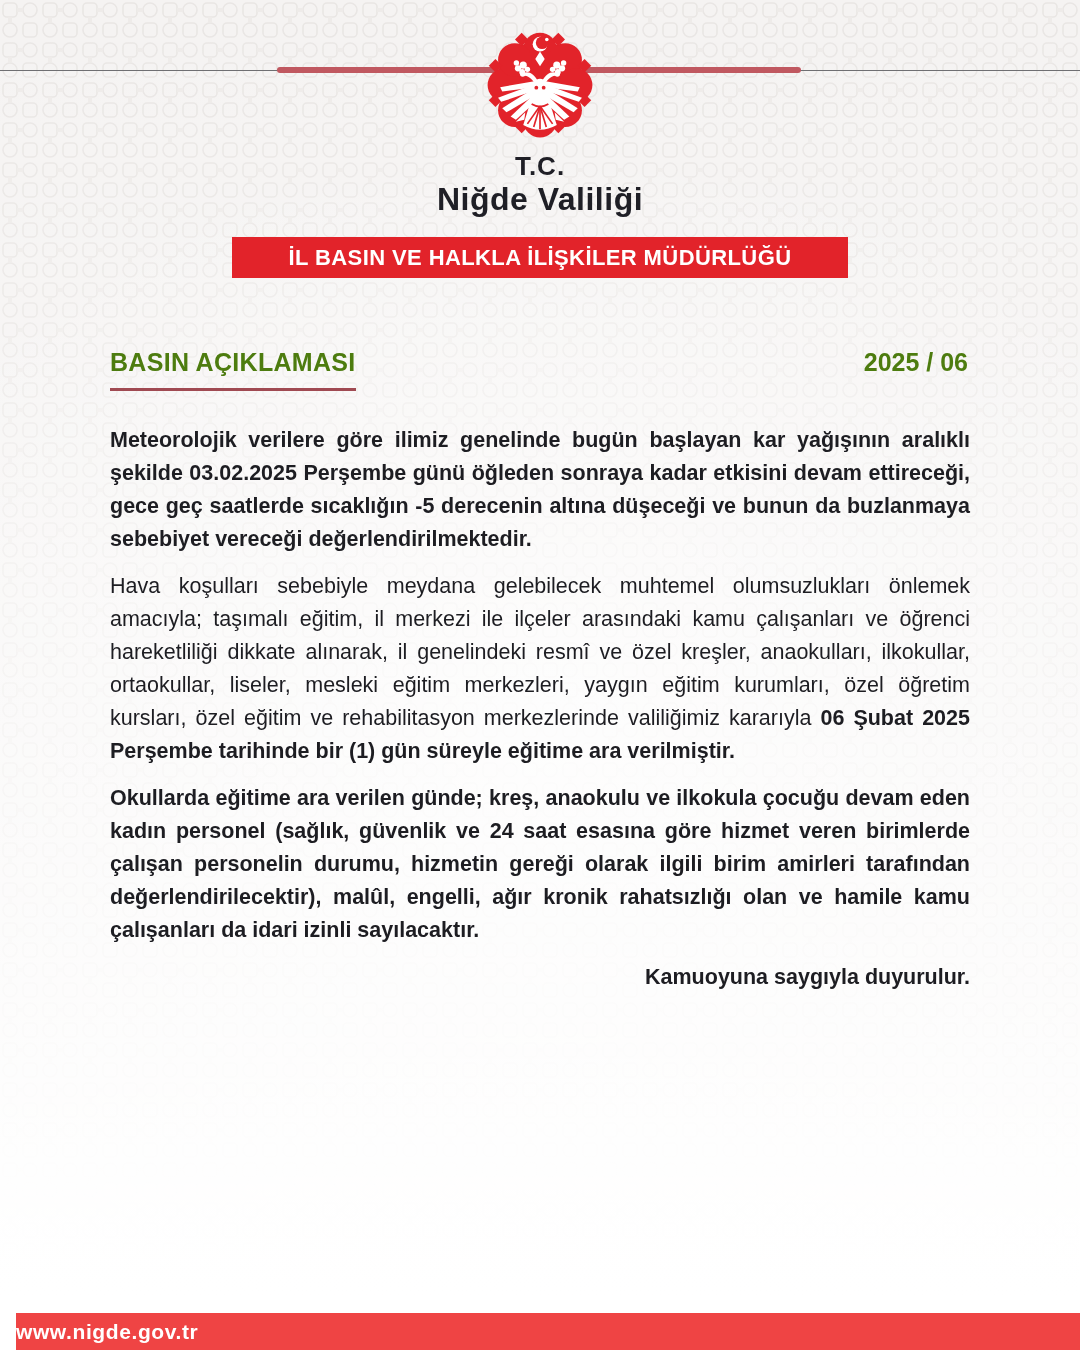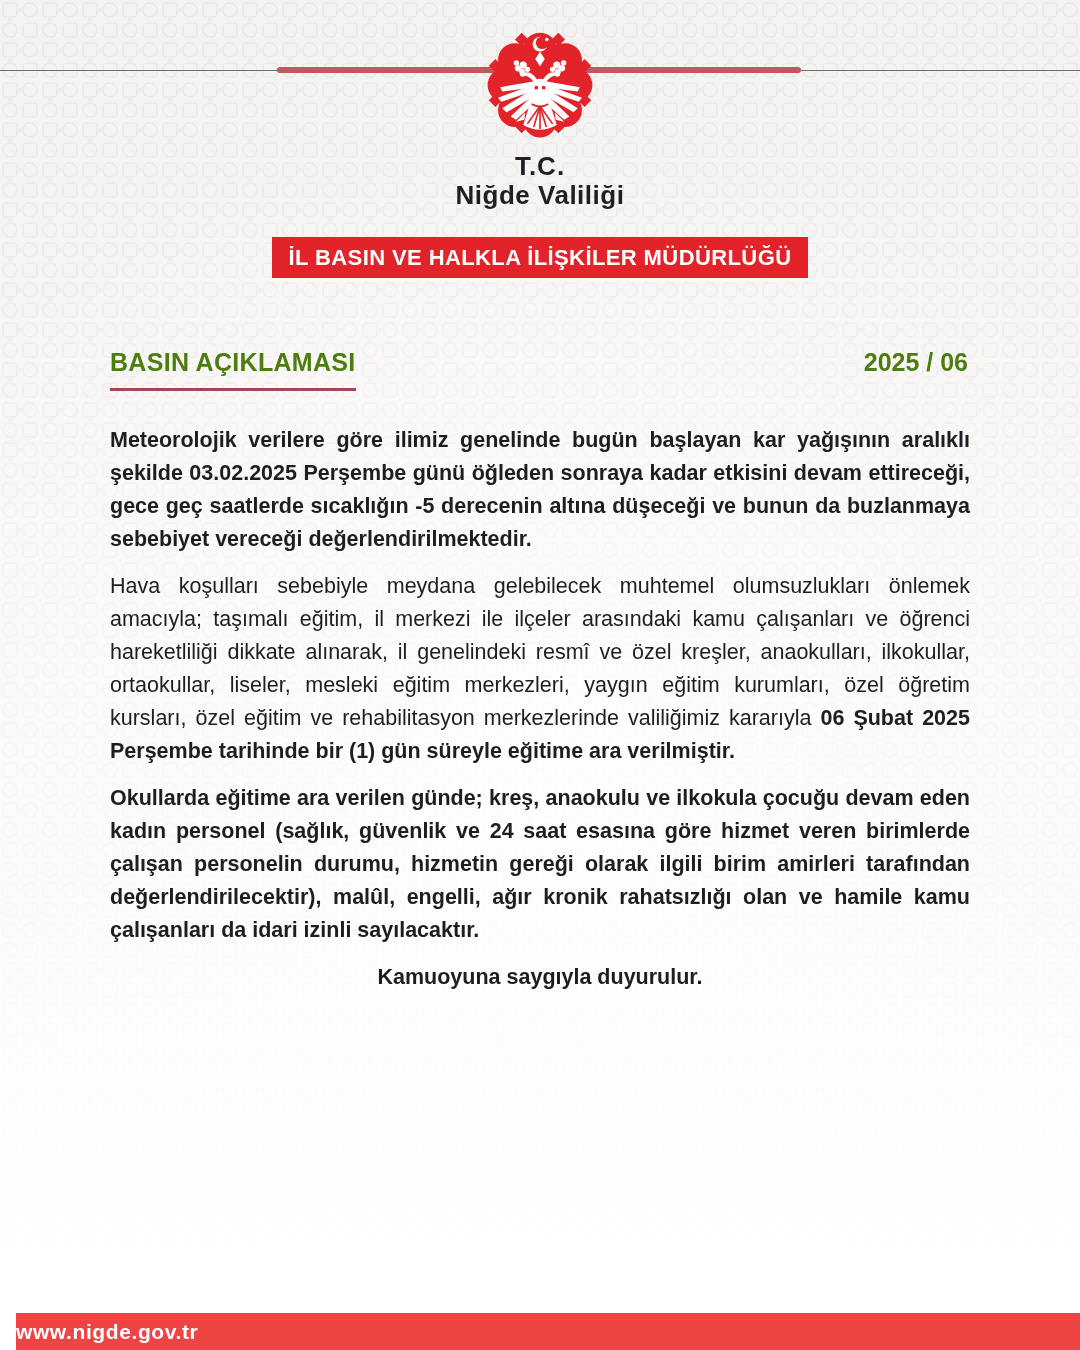--- a/index.html
+++ b/index.html
@@ -40,25 +40,25 @@
   .emblem {
     position: absolute; top: 18px; left: 477px; width: 126px; height: 130px;
     z-index: 4;
   }
 
   .org-title {
     position: absolute; top: 152px; left: 0; width: 100%;
     text-align: center; z-index: 4; color: #1f1f26;
   }
   .org-prefix { font-size: 26px; font-weight: 700; letter-spacing: 1px; line-height: 1.1; }
-  .org-name  { font-size: 26px; font-weight: 800; letter-spacing: 0.5px; line-height: 1.15; }
+  .org-name  { font-size: 32px; font-weight: 800; letter-spacing: 0.5px; line-height: 1.15; }
 
   .dept-banner {
     position: absolute; top: 237px; left: 50%; transform: translateX(-50%);
-    width: 536px; height: 41px; background: #e2232a; z-index: 4;
+    width: 616px; height: 41px; background: #e2232a; z-index: 4;
     display: flex; align-items: center; justify-content: center;
   }
   .dept-banner span {
     color: #ffffff; font-weight: 800; font-size: 22px; letter-spacing: 0.4px;
     white-space: nowrap;
   }
 
   .doc-header {
     position: absolute; top: 348px; left: 110px; right: 112px; z-index: 4;
     display: flex; justify-content: space-between; align-items: flex-start;
@@ -69,21 +69,21 @@
     padding-bottom: 11px; border-bottom: 3px solid #a04a52;
   }
   .doc-number { font-size: 25px; font-weight: 800; }
 
   .body-text {
     position: absolute; top: 424px; left: 110px; width: 860px; z-index: 4;
     color: #1d1d22; font-size: 21.5px; line-height: 33px; text-align: justify;
   }
   .body-text p { margin-bottom: 14px; }
   .body-text .b { font-weight: 800; }
-  .body-text p.closing { text-align: center; }
+  .body-text p.closing { text-align: right; }
 
   .footer-bar {
     position: absolute; left: 16px; bottom: 0; width: 100%; height: 37px;
     background: #ef4444; z-index: 5;
     display: flex; align-items: center; justify-content: flex-start;
   }
   .footer-bar span {
     color: #ffffff; font-weight: 800; font-size: 21px; letter-spacing: 0.6px;
   }
 </style>

